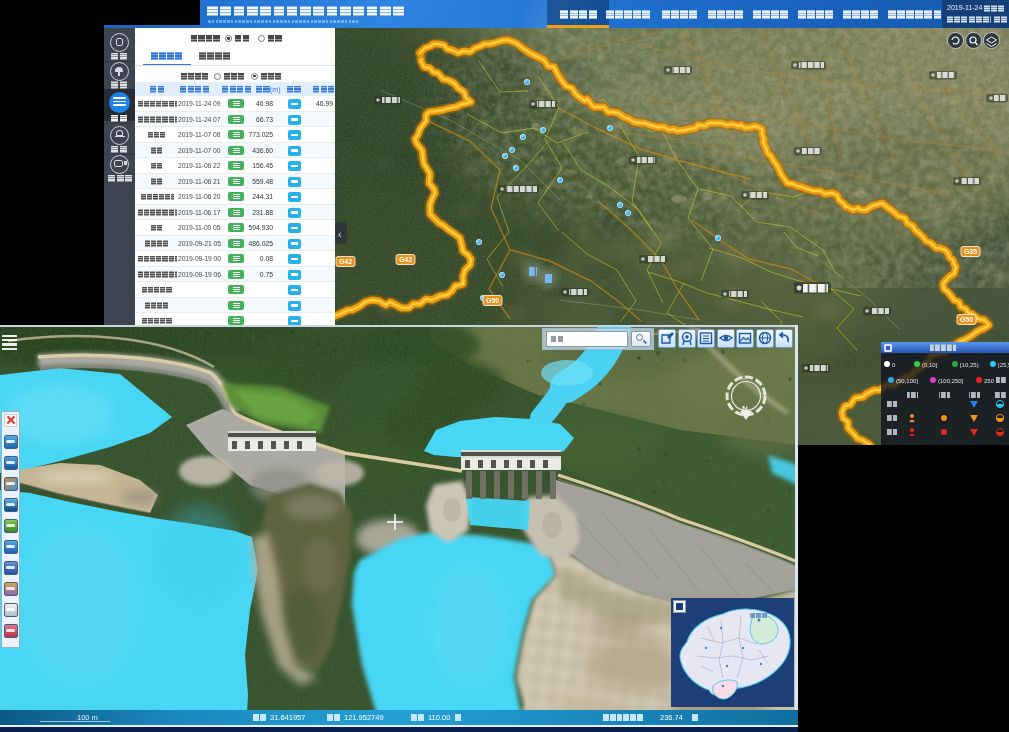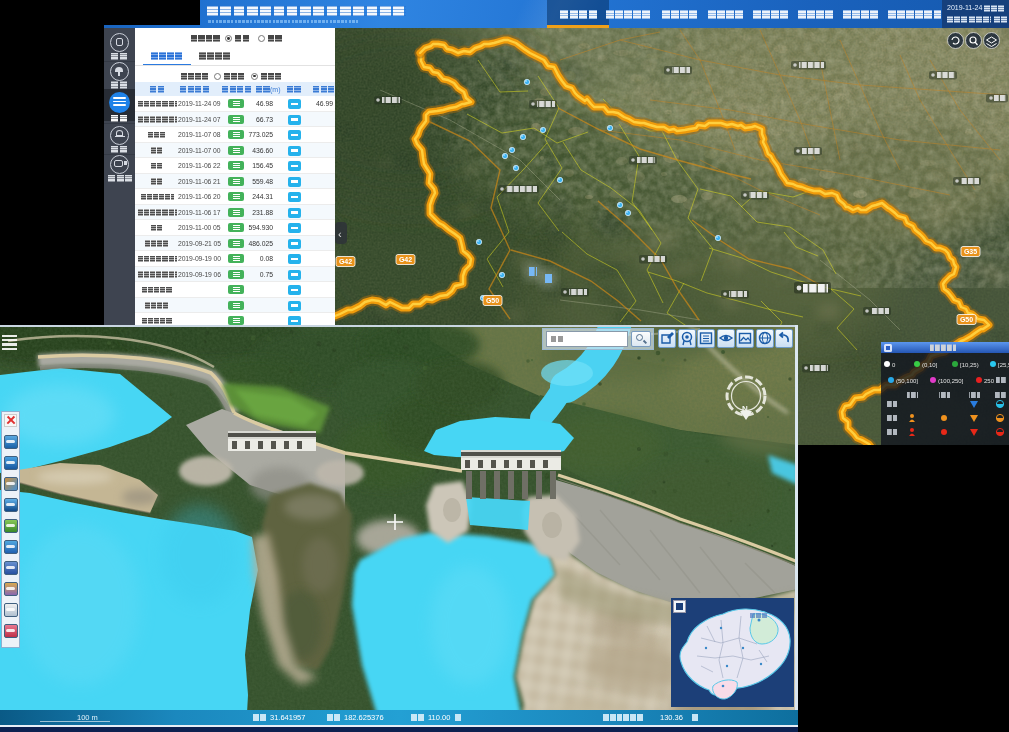--- a/index.html
+++ b/index.html
@@ -992,26 +992,26 @@
 <div class="zh" style="left:79px;top:15px;width:17px;height:5px;background:repeating-linear-gradient(90deg,rgba(70,115,190,.65) 0 4.8px,transparent 4.8px 5.9px)"></div>
 <div class="ab" style="left:2px;top:2px;width:13px;height:13px;background:#f2f6fa;border:1px solid #99a"></div>
 <div class="ab" style="left:5px;top:5px;width:7px;height:7px;background:#1c3f78"></div>
 </div>
 <div class="ab" style="left:0;top:385px;width:798px;height:14.5px;background:linear-gradient(90deg,#0a5a86,#1b88be 22%,#23a0d4 50%,#1b88be 75%,#0e6f9e)"></div>
 <div class="ab" style="left:77px;top:388px;font-size:7.5px;color:#dff2fc">100 m</div>
 <div class="ab" style="left:40px;top:396px;width:70px;height:1px;background:rgba(255,255,255,.6)"></div>
 <div class="zh" style="left:253px;top:389px;width:12.6px;height:7px;background:repeating-linear-gradient(90deg,rgba(215,238,250,.92) 0 5.8px,transparent 5.8px 6.8px)"></div>
 <div class="ab" style="left:270px;top:388px;font-size:7.5px;color:#fff">31.641957</div>
 <div class="zh" style="left:327px;top:389px;width:12.6px;height:7px;background:repeating-linear-gradient(90deg,rgba(215,238,250,.92) 0 5.8px,transparent 5.8px 6.8px)"></div>
-<div class="ab" style="left:344px;top:388px;font-size:7.5px;color:#fff">182.625376</div>
+<div class="ab" style="left:344px;top:388px;font-size:7.5px;color:#fff">121.952749</div>
 <div class="zh" style="left:411px;top:389px;width:12.6px;height:7px;background:repeating-linear-gradient(90deg,rgba(215,238,250,.92) 0 5.8px,transparent 5.8px 6.8px)"></div>
 <div class="ab" style="left:428px;top:388px;font-size:7.5px;color:#fff">110.00</div>
 <div class="zh" style="left:455px;top:389px;width:5.8px;height:7px;background:repeating-linear-gradient(90deg,rgba(215,238,250,.92) 0 5.8px,transparent 5.8px 6.8px)"></div>
 <div class="zh" style="left:603px;top:389px;width:39.8px;height:7px;background:repeating-linear-gradient(90deg,rgba(215,238,250,.92) 0 5.8px,transparent 5.8px 6.8px)"></div>
-<div class="ab" style="left:660px;top:388px;font-size:7.5px;color:#fff">130.36</div>
+<div class="ab" style="left:660px;top:388px;font-size:7.5px;color:#fff">236.74</div>
 <div class="zh" style="left:692px;top:389px;width:5.8px;height:7px;background:repeating-linear-gradient(90deg,rgba(215,238,250,.92) 0 5.8px,transparent 5.8px 6.8px)"></div>
 <div class="ab" style="left:0;top:399.5px;width:798px;height:2px;background:#e6eef6"></div>
 <div class="ab" style="left:0;top:401.5px;width:798px;height:5.5px;background:#0d2150"></div>
 </div>
 
 <div class="ab" id="side">
   <div class="sicon" style="top:5px"></div>
       <div class="g ab" style="left:11.5px;top:10px;width:7px;height:8px;border:1.2px solid #d6dae2;border-radius:2px"></div>
   <div class="zh" style="left:112px;top:-28px"></div>
   <div class="zh" style="left:7px;top:24.5px;width:17px;height:7.5px;background:repeating-linear-gradient(0deg,rgba(62,68,80,.5) 0 1px,transparent 1px 2.5px),repeating-linear-gradient(90deg,rgba(228,232,238,.95) 0 7px,transparent 7px 8.7px)"></div>

